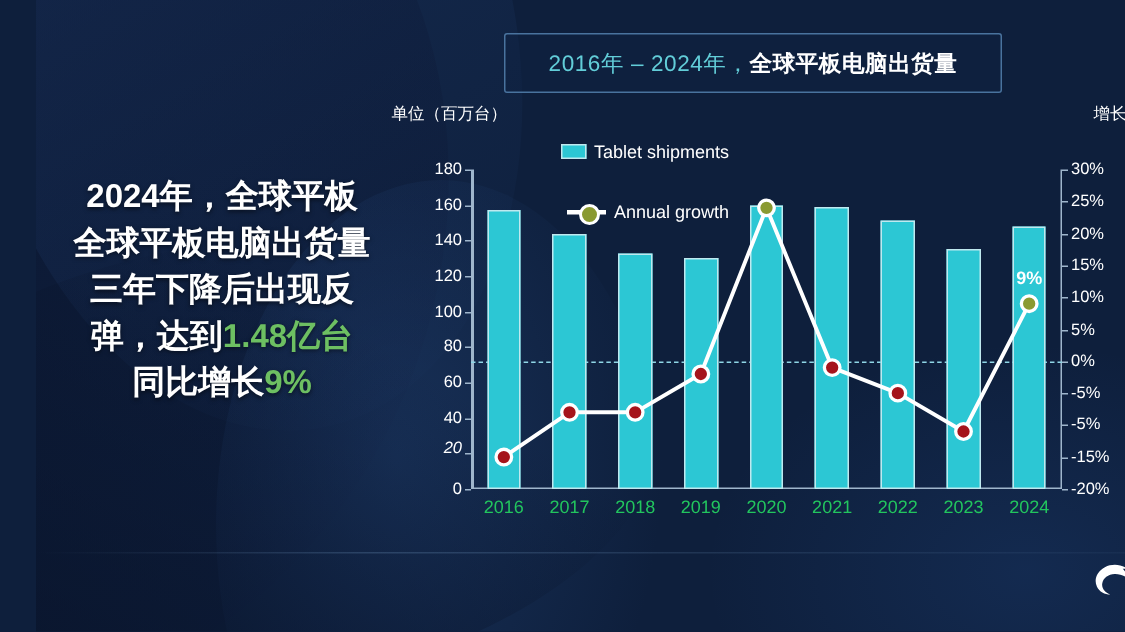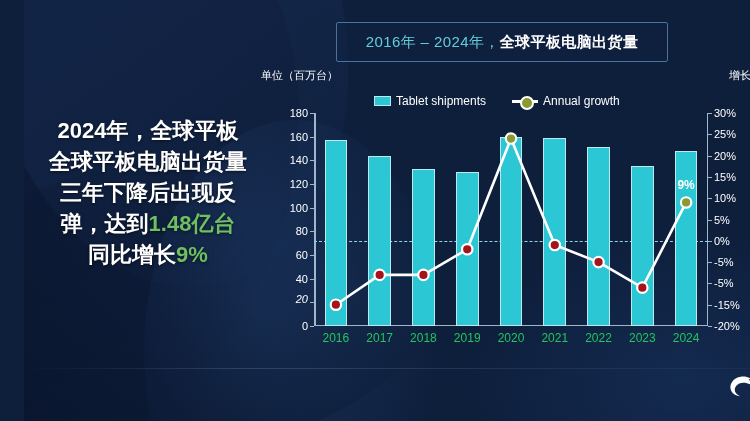--- a/index.html
+++ b/index.html
@@ -55,21 +55,21 @@
     text-shadow: 0 1px 3px rgba(0,0,0,.55);
   }
   #left-msg .hl { color:#6dbf62; }
 
   
   #chart { position:absolute; left:232px; top:68px; width:510px; height:296px; }
   #unit-label { position:absolute; left:5px; top:0px; font-size:11px; color:#ffffff; }
   #growth-label { position:absolute; right:4px; top:0px; font-size:11px; color:#ffffff; }
 
   
-  #legend { position:absolute; left:118px; top:26px; display:flex; gap:26px; align-items:flex-end; }
+  #legend { position:absolute; left:118px; top:26px; display:flex; gap:26px; align-items:flex-end;flex-direction:column; }
   .lg-item { display:flex; align-items:center; gap:5px; color:#ffffff; font-size:12px; }
   .lg-swatch { width:17px; height:10px; background:#2cc7d4; border:1px solid #bfe9ef; }
   .lg-line { position:relative; width:26px; height:10px; }
   .lg-line::before { content:""; position:absolute; left:0; top:4px; width:26px; height:2.5px; background:#ffffff; }
   .lg-line::after { content:""; position:absolute; left:8px; top:0px; width:10px; height:10px;
                     border-radius:50%; background:#8a9a31; border:2px solid #ffffff; }
 
   
   #plot { position:absolute; left:58px; top:45px; width:394px; height:213px; }
   .ax-line { position:absolute; background:#9fb6cc; }

